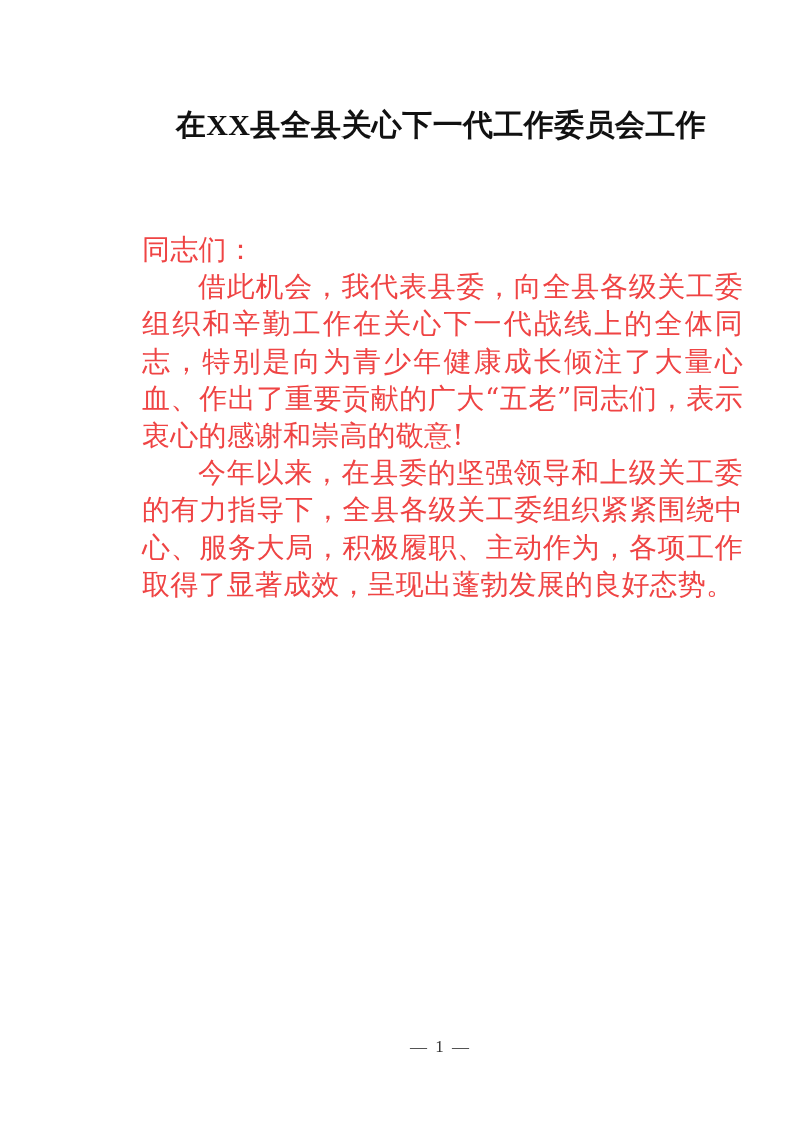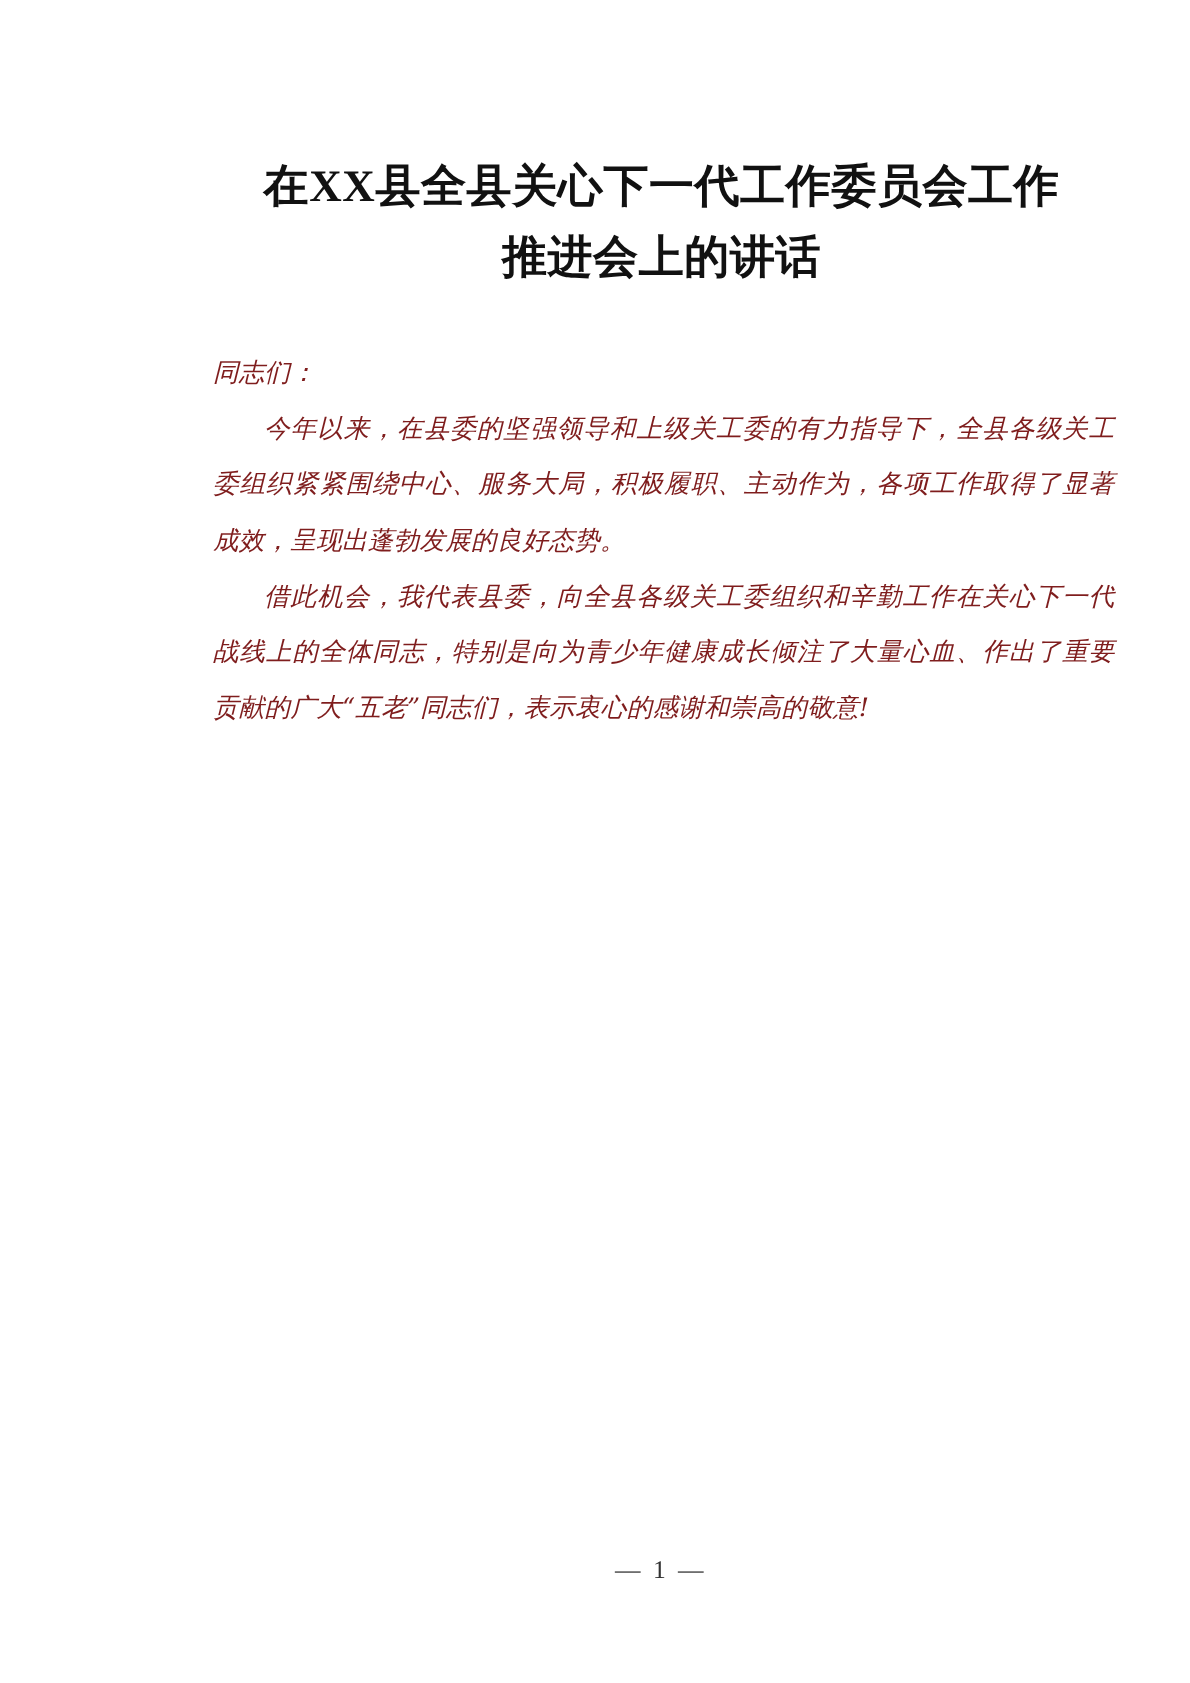--- a/index.html
+++ b/index.html
@@ -45,30 +45,29 @@
   
   .doc-body {
     position: absolute;
     left: 98px;
     top: 231px;
     width: 601px;
   }
 
   .para {
     font-family: "DejaVu Serif", "Liberation Serif", serif;
-    font-size: 17px;
+    font-size: 28px;
     line-height: 37.2px;
     text-align: justify;
     text-justify: inter-ideograph;
     text-align-last: left;
     margin: 0;
-    color: #7f1d1d;
+    color: #ef4444;
     letter-spacing: 0.2px;
     word-break: break-all;
-    font-style: italic;
   }
 
   .para.indent {
     text-indent: 2em;
   }
 
   .para .lead {
     font-weight: bold;
   }
 
@@ -91,31 +90,30 @@
     letter-spacing: 2px;
   }
 </style>
 </head>
 <body>
 
 <div class="page">
 
   <div class="doc-title">
     <span>在XX县全县关心下一代工作委员会工作</span><br>
-    <span>推进会上的讲话</span>
   </div>
 
   <div class="doc-body">
 
     <p class="para">同志们：</p>
 
 
+    <p class="para indent">借此机会，我代表县委，向全县各级关工委组织和辛勤工作在关心下一代战线上的全体同志，特别是向为青少年健康成长倾注了大量心血、作出了重要贡献的广大“五老”同志们，表示衷心的感谢和崇高的敬意!</p>
+
     <p class="para indent">今年以来，在县委的坚强领导和上级关工委的有力指导下，全县各级关工委组织紧紧围绕中心、服务大局，积极履职、主动作为，各项工作取得了显著成效，呈现出蓬勃发展的良好态势。</p>
-
-    <p class="para indent">借此机会，我代表县委，向全县各级关工委组织和辛勤工作在关心下一代战线上的全体同志，特别是向为青少年健康成长倾注了大量心血、作出了重要贡献的广大“五老”同志们，表示衷心的感谢和崇高的敬意!</p>
 
 
   </div>
 
   <div class="page-footer">
     <span>— 1 —</span>
   </div>
 
 </div>
 

